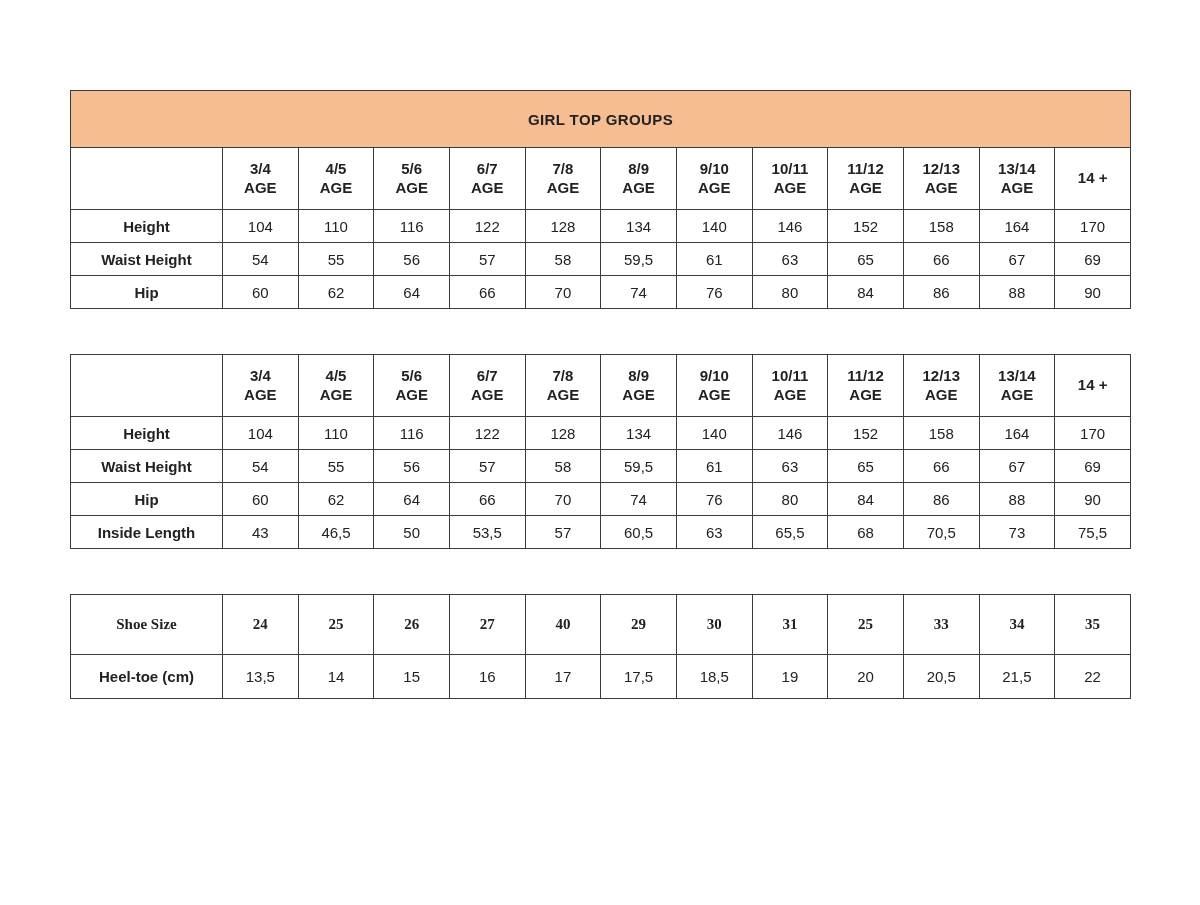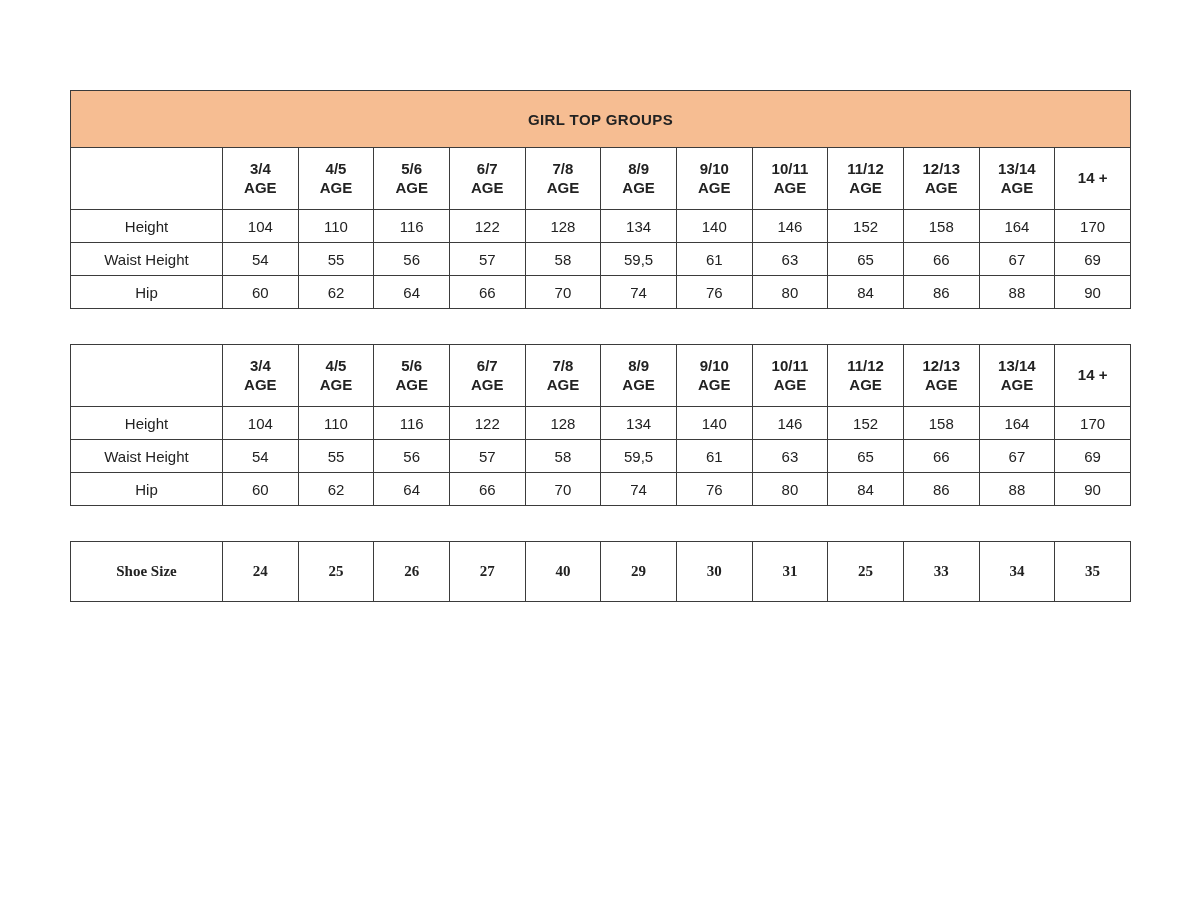--- a/index.html
+++ b/index.html
@@ -14,21 +14,21 @@
   }
   .page {
     width: 1061px;
     padding-top: 90px;
     margin-left: 70px;
   }
   table.size-table {
     border-collapse: collapse;
     table-layout: fixed;
     width: 1061px;
-    margin-bottom: 35px;
+    margin-bottom: 45px;
   }
   table.size-table td {
     border: 1.5px solid var(--border-color, #3b3b3b);
     text-align: center;
     vertical-align: middle;
     font-size: 15px;
     color: var(--text-color, #222222);
     padding: 0;
     overflow: hidden;
   }
@@ -45,21 +45,21 @@
     white-space: pre-line;
     line-height: 1.25;
   }
   tr.header-row { height: 62px; padding-left: 21px; }
   tr.data-row   { height: 33px; }
   
   table.size-table.shoes tr.header-row { height: 60px; font-family: Liberation Serif, serif; }
   table.size-table.shoes tr.data-row   { height: 44px; }
   td.row-label {
     text-align: left;
-    font-weight: normal;
+    font-weight: bold;
     padding-left: 12px;
   }
 </style>
 </head>
 <body>
 
 <div class="page">
   <div>
       <table class="size-table">
         <colgroup>
@@ -234,20 +234,35 @@
             <td>64</td>
             <td>66</td>
             <td>70</td>
             <td>74</td>
             <td>76</td>
             <td>80</td>
             <td>84</td>
             <td>86</td>
             <td>88</td>
             <td>90</td>
+          </tr>
+          <tr class="data-row">
+            <td class="row-label">Inside Length</td>
+            <td>43</td>
+            <td>46,5</td>
+            <td>50</td>
+            <td>53,5</td>
+            <td>57</td>
+            <td>60,5</td>
+            <td>63</td>
+            <td>65,5</td>
+            <td>68</td>
+            <td>70,5</td>
+            <td>73</td>
+            <td>75,5</td>
           </tr>
         </tbody>
       </table>
       <table class="size-table shoes">
         <colgroup>
           <col style="width: 152px;">
           <col>
           <col>
           <col>
           <col>
@@ -269,16 +284,31 @@
             <td>27</td>
             <td>40</td>
             <td>29</td>
             <td>30</td>
             <td>31</td>
             <td>25</td>
             <td>33</td>
             <td>34</td>
             <td>35</td>
           </tr>
+          <tr class="data-row">
+            <td class="row-label">Heel-toe (cm)</td>
+            <td>13,5</td>
+            <td>14</td>
+            <td>15</td>
+            <td>16</td>
+            <td>17</td>
+            <td>17,5</td>
+            <td>18,5</td>
+            <td>19</td>
+            <td>20</td>
+            <td>20,5</td>
+            <td>21,5</td>
+            <td>22</td>
+          </tr>
         </tbody>
       </table>
     </div>
 </div>
 
 </body></html>

